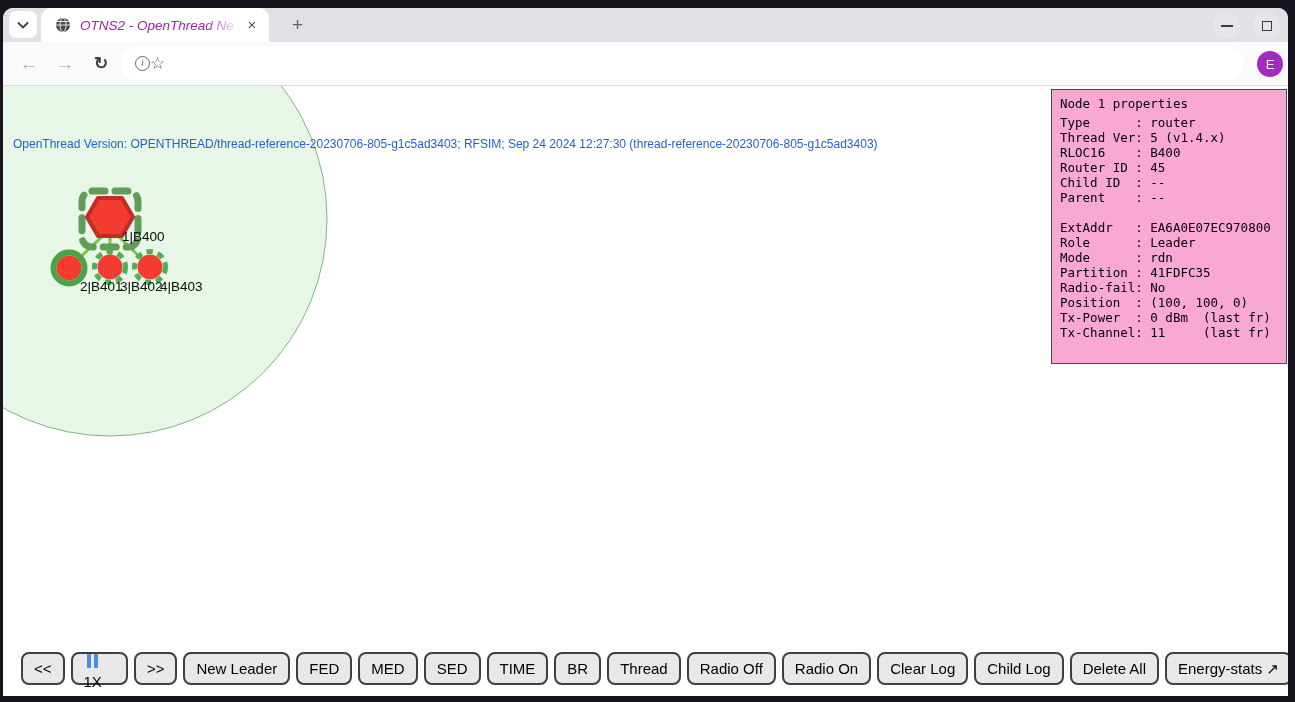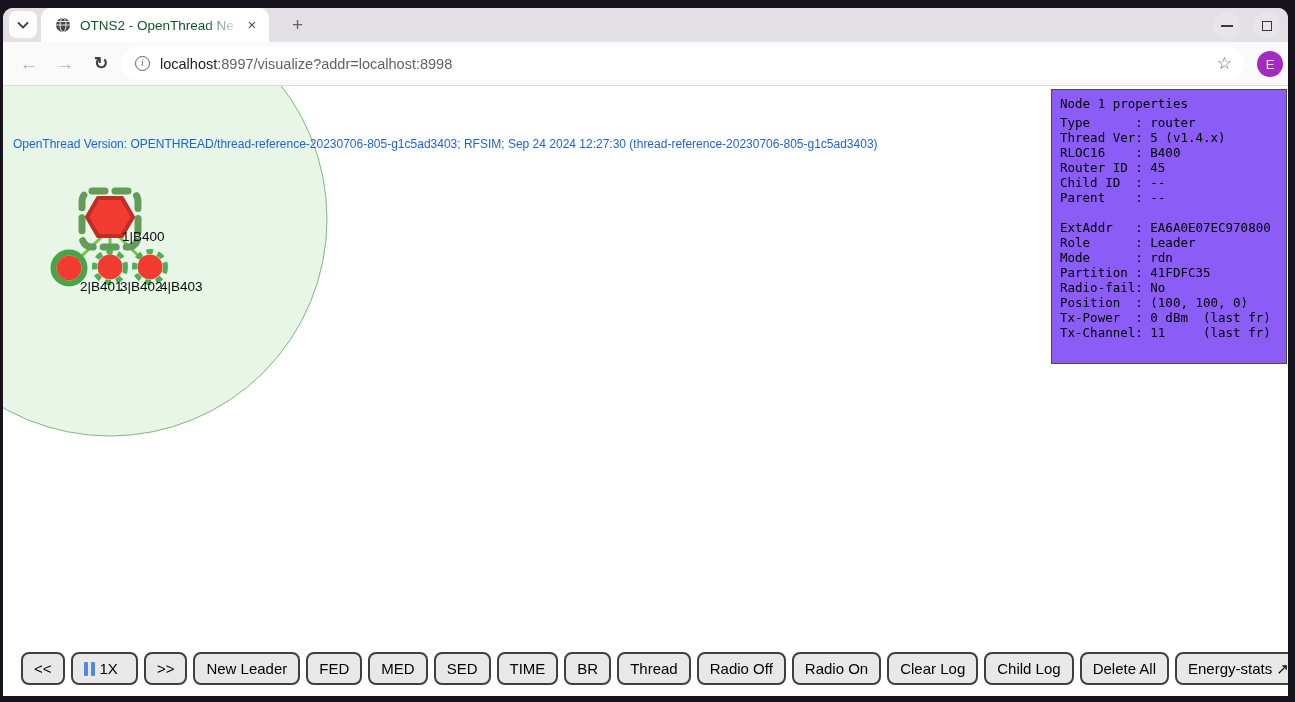--- a/index.html
+++ b/index.html
@@ -9,23 +9,23 @@
   .window { position:absolute; left:3px; top:8px; width:1285px; height:688px;
             background:#fff; border-radius:10px 10px 0 0; overflow:hidden; }
 
   
   .tabstrip { position:relative; height:34px; background:#e2e0e5; }
   .tab-search { position:absolute; left:6px; top:3px; width:28px; height:27px; background:#fdfdfd;
                 border-radius:7px; display:flex; align-items:center; justify-content:center; cursor:pointer; }
   .tab { position:absolute; left:38px; top:0; width:228px; height:34px; background:#fff;
          border-radius:10px 10px 0 0; display:flex; align-items:center; padding:0 8px 0 14px; }
   .favicon { width:16px; height:16px; flex:0 0 16px; }
-  .tab-title { font-size:13.5px; color:#14532d; margin-left:9px; white-space:nowrap; overflow:hidden;
+  .tab-title { font-size:13.5px; color:#a21caf; margin-left:9px; white-space:nowrap; overflow:hidden;
                width:160px; -webkit-mask-image:linear-gradient(90deg,#000 78%,transparent);
-               mask-image:linear-gradient(90deg,#000 78%,transparent); }
+               mask-image:linear-gradient(90deg,#000 78%,transparent);font-style:italic; }
   .tab-close { margin-left:auto; font-size:15px; color:#4a4d51; width:18px; height:18px; line-height:17px;
                text-align:center; border-radius:50%; cursor:pointer; }
   .newtab { position:absolute; left:282px; top:5px; width:25px; height:25px; text-align:center;
             line-height:23px; font-size:19px; color:#5f6368; border-radius:50%; cursor:pointer; }
   .winbtn { position:absolute; top:4px; width:27px; height:27px; border-radius:50%; background:#e7e5e9;
             display:flex; align-items:center; justify-content:center; cursor:pointer; }
   .winbtn.min { right:48px; }
   .winbtn.max { right:8px; }
   .glyph-min { width:12px; height:2px; background:#3a3a3a; }
   .glyph-max { width:10px; height:10px; border:1.6px solid #3a3a3a; background:transparent; }
@@ -50,31 +50,31 @@
             justify-content:center; cursor:pointer; }
 
   
   .canvas { position:absolute; left:0; top:77px; width:1285px; height:611px; background:#fff;
             border-top:1px solid #dcdcdc; }
   svg.viz { position:absolute; left:0; top:0; }
   .status-line { position:absolute; left:13px; top:19px; font-family:"DejaVu Sans Mono", monospace;
                  font-weight:bold; font-size:13px; color:#000; white-space:pre; }
   .version-line { position:absolute; left:10px; top:51px; font-size:12px; color:#2062d4; white-space:pre; }
 
-  .props-panel { position:absolute; top:3px; right:1px; width:236px; height:275px; background:#8b5cf6;
+  .props-panel { position:absolute; top:3px; right:1px; width:236px; height:275px; background:#f9a8d4;
                  border:1px solid #4a4a4a; padding:6px 8px; font-family:"DejaVu Sans Mono", monospace;
                  font-size:12.5px; line-height:15px; color:#000; }
   .props-body { font-family:inherit; font-size:inherit; line-height:inherit; margin-top:4px; white-space:pre; }
 
   
   .bottom-bar { position:absolute; left:18px; bottom:11px; display:flex; gap:6px; }
   .tb { height:33px; background:#e9e8e9; border:2px solid #3f3f3f; border-radius:8px; padding:0 11px;
         font-family:"Liberation Sans", sans-serif; font-size:15px; color:#000; display:flex;
         align-items:center; gap:5px; cursor:pointer; white-space:nowrap; }
-  .tb.speed { padding-right:18px; }
+  .tb.speed { padding-right:24px;flex-direction:column; }
   .pause { display:flex; gap:3px; }
   .pause i { display:block; width:4px; height:14px; background:#4b8be4; border-radius:1px; }
 </style>
 </head>
 <body>
 
 <div class="window">
 
   <div class="tabstrip">
     <div class="tab-search">
@@ -106,21 +106,20 @@
         <span>←</span>
       </div>
     <div class="navbtn dis">
         <span>→</span>
       </div>
     <div class="navbtn reload">
         <span>↻</span>
       </div>
     <div class="omnibox">
       <span class="info-icon">i</span>
-      <span class="url"><span class="host">localhost</span><span class="rest">:8997/visualize?addr=localhost:8998</span></span>
       <span class="star">☆</span>
     </div>
     <div class="avatar">E</div>
   </div>
 
   <div class="canvas">
 
     <svg class="viz" width="1285" height="611" viewBox="0 0 1285 611">
 
       <circle cx="107" cy="133" r="217" fill="#e7f6e7" stroke="#7db87d" stroke-width="1"></circle>

